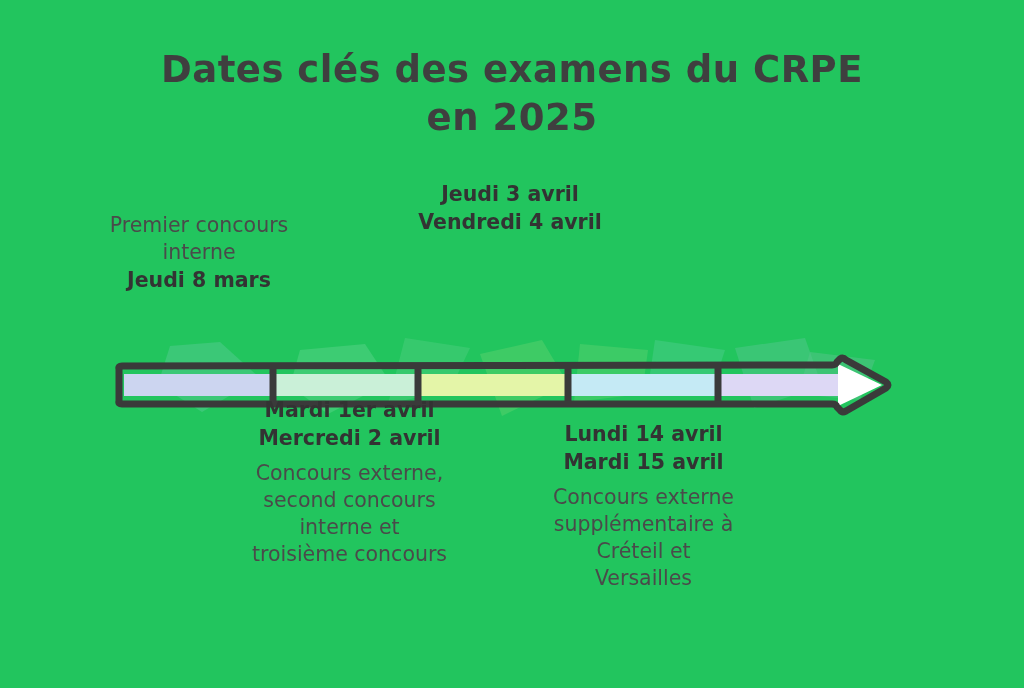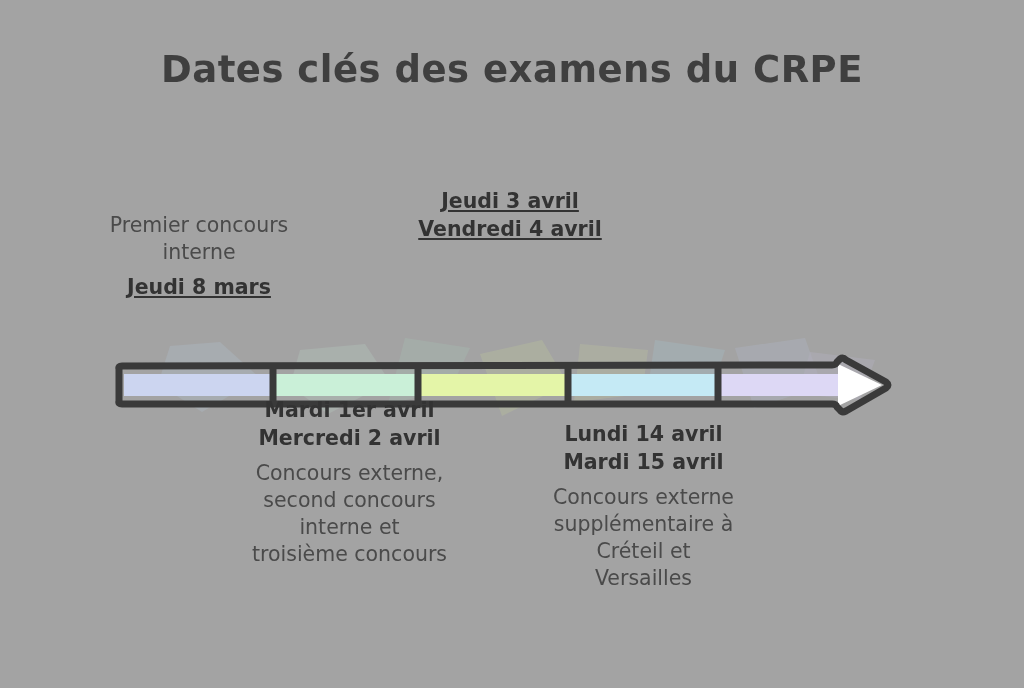--- a/index.html
+++ b/index.html
@@ -13,21 +13,21 @@
     background: #ffffff;
     font-family: "DejaVu Sans", sans-serif;
     color: #3d3d3d;
     overflow: hidden;
   }
 
   #infographic {
     position: relative;
     width: 1024px;
     height: 688px;
-    background: #a3a3a3;
+    background: #22c55e;
   }
 
   
   .title {
     position: absolute;
     left: 0;
     top: 46px;
     width: 1024px;
     text-align: center;
     font-family: "DejaVu Sans", sans-serif;
@@ -71,39 +71,40 @@
     color: #4a4a4a;
     white-space: pre-line;
   }
   .date {
     font-size: 20.5px;
     line-height: 28px;
     font-weight: bold;
     color: #333333;
     white-space: pre-line;
   }
-  .above .date { margin-top: 7px; text-decoration: underline; }
+  .above .date { margin-top: 0; }
   .below .desc { margin-top: 8px; }
 
   
   .pos-left      { left: 74px;  top: 212px; width: 250px; }
   .pos-center    { left: 375px; top: 180px; width: 270px; }
   .pos-right     { left: 665px; top: 230px; width: 265px; }
 
   
   .pos-below-1   { left: 222px; top: 396px; width: 255px; }
   .pos-below-2   { left: 516px; top: 420px; width: 255px; }
 </style>
 </head>
 <body>
 
 <div id="infographic">
 
   <div class="title">
     <span>Dates clés des examens du CRPE</span>
+    <span class="line2">en 2025</span>
   </div>
 
   <svg class="watermark" viewBox="0 0 740 80">
     <path d="M20 8 L70 4 L110 40 L52 74 L8 46 Z" fill="#b9d7f2" opacity="0.55"></path>
     <path d="M150 12 L215 6 L240 44 L178 76 L140 48 Z" fill="#c7eeda" opacity="0.55"></path>
     <path d="M255 0 L320 10 L300 52 L238 66 Z" fill="#a9e3c6" opacity="0.5"></path>
     <path d="M330 16 L392 2 L418 46 L352 78 Z" fill="#d9ef8f" opacity="0.5"></path>
     <path d="M430 6 L498 12 L492 56 L424 64 Z" fill="#e3f29a" opacity="0.45"></path>
     <path d="M505 2 L575 12 L560 58 L498 50 Z" fill="#a8dff2" opacity="0.5"></path>
     <path d="M585 10 L655 0 L672 48 L604 70 Z" fill="#bfd0f5" opacity="0.5"></path>

